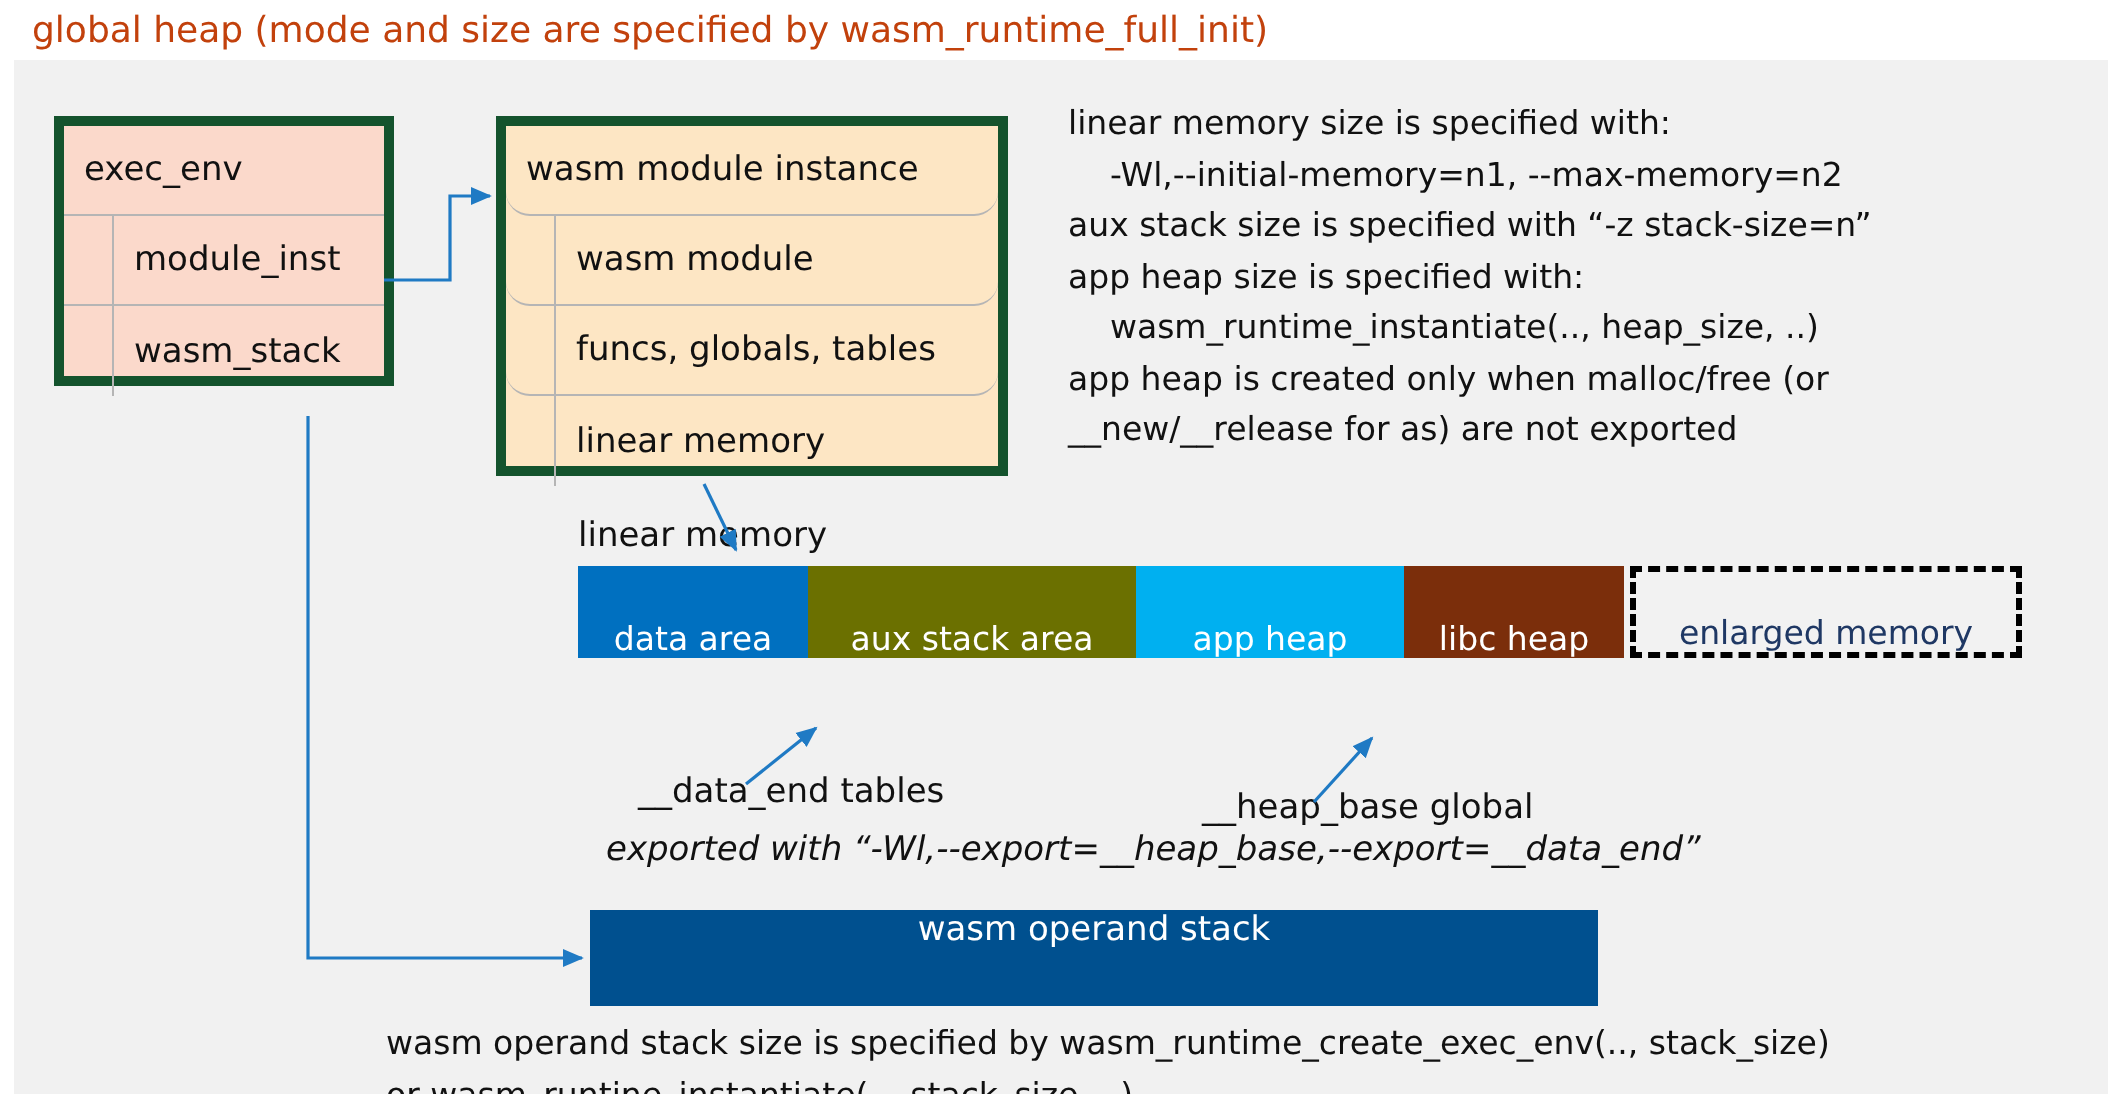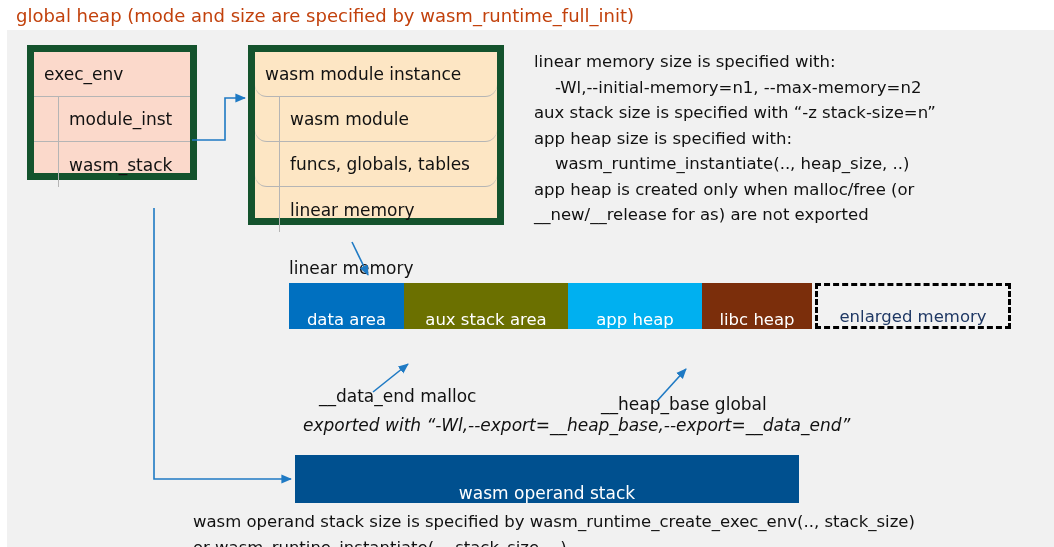--- a/index.html
+++ b/index.html
@@ -33,22 +33,23 @@
     left: 7px;
     top: 30px;
     width: 1047px;
     height: 517px;
     background: #f1f1f1;
   }
 
   
   .struct-box {
     position: absolute;
-    border: 7px solid #14532d;
-    box-sizing: border-box;
+    border: 5px solid #14532d;
+    box-sizing: border-box;
+    margin-top: 13px;
   }
   .struct-row {
     box-sizing: border-box;
     display: flex;
     align-items: center;
     border-bottom: 1px solid #b5b5b5;
     white-space: nowrap;
   }
   .struct-row:last-child { border-bottom: none; }
   .struct-row .indent {
@@ -138,21 +139,21 @@
 
   
   #operand-stack-box {
     position: absolute;
     left: 288px;
     top: 425px;
     width: 504px;
     height: 48px;
     background: #00508f;
     display: flex;
-    align-items: flex-end;
+    align-items: flex-start;
     justify-content: center;
   }
   #operand-stack-label {
     color: #ffffff;
     font-size: 17px;
     white-space: nowrap;
   }
   #operand-stack-note {
     position: absolute;
     left: 186px;
@@ -230,21 +231,21 @@
         <span>app heap</span>
       </div>
       <div class="mem-seg" style="width: 110px; background: rgb(123, 46, 11);">
         <span>libc heap</span>
       </div>
       <div class="mem-seg enlarged" style="width: 196px;">
         <span>enlarged memory</span>
       </div>
     </div>
 
-  <div class="global-caption" id="data-end-caption">__data_end malloc</div>
+  <div class="global-caption" id="data-end-caption">__data_end tables</div>
   <div class="global-caption" id="heap-base-caption">__heap_base global</div>
   <div class="global-caption" id="export-caption">exported with “-Wl,--export=__heap_base,--export=__data_end”</div>
 
   <div id="operand-stack-box">
     <span id="operand-stack-label">wasm operand stack</span>
   </div>
   <div id="operand-stack-note">wasm operand stack size is specified by wasm_runtime_create_exec_env(.., stack_size)
 or wasm_runtine_instantiate(.., stack_size, ..)</div>
 
   <svg id="connectors" viewBox="0 0 1054 547">

